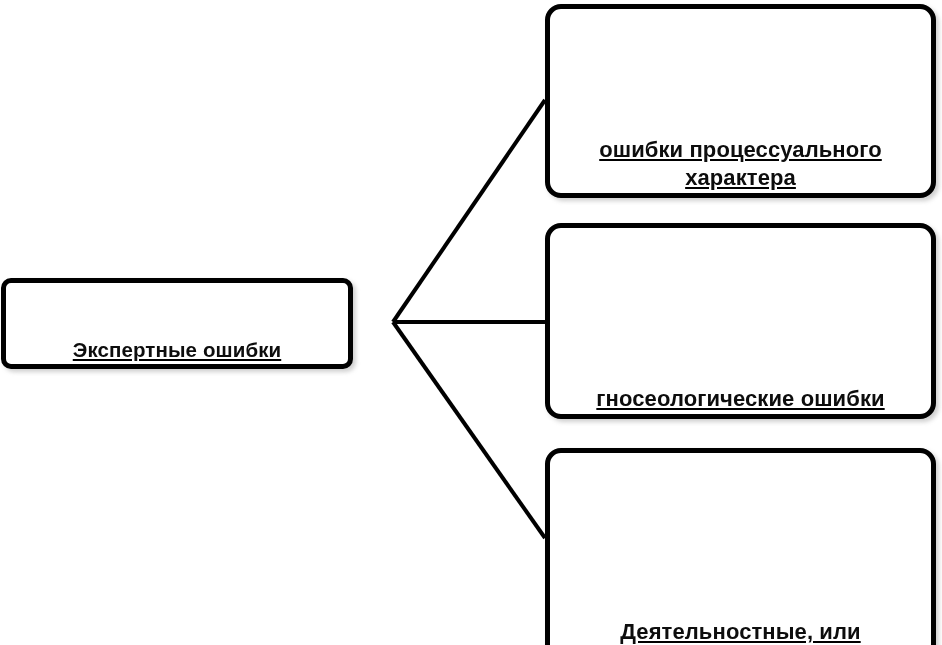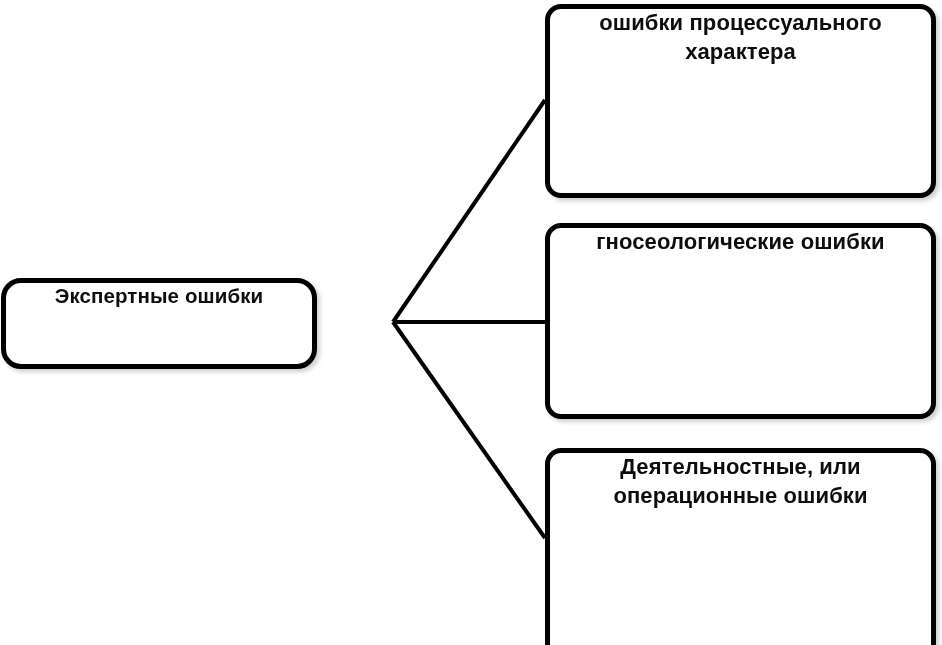--- a/index.html
+++ b/index.html
@@ -26,41 +26,42 @@
     height: 645px;
     pointer-events: none;
   }
   .node {
     position: absolute;
     box-sizing: border-box;
     background: #ffffff;
     border: 5px solid #000000;
     border-radius: 16px;
     display: flex;
-    align-items: flex-start;
+    align-items: flex-end;
     justify-content: center;
     text-align: center;
     box-shadow: 3px 3px 4px rgba(150,150,150,0.45);
     z-index: 2;
+    text-decoration: underline;
   }
   .node .node-label {
     font-weight: bold;
     color: #0d0d0d;
     line-height: 1.30;
     letter-spacing: 0.1px;
     padding: 0 14px;
     white-space: pre-line;
   }
   
   #node-root {
     left: 1px;
     top: 278px;
-    width: 316px;
+    width: 352px;
     height: 91px;
-    border-radius: 20px;
+    border-radius: 10px;
   }
   #node-root .node-label {
     font-size: 20.5px;
   }
   
   #node-child-0 {
     left: 545px;
     top: 4px;
     width: 391px;
     height: 194px;

